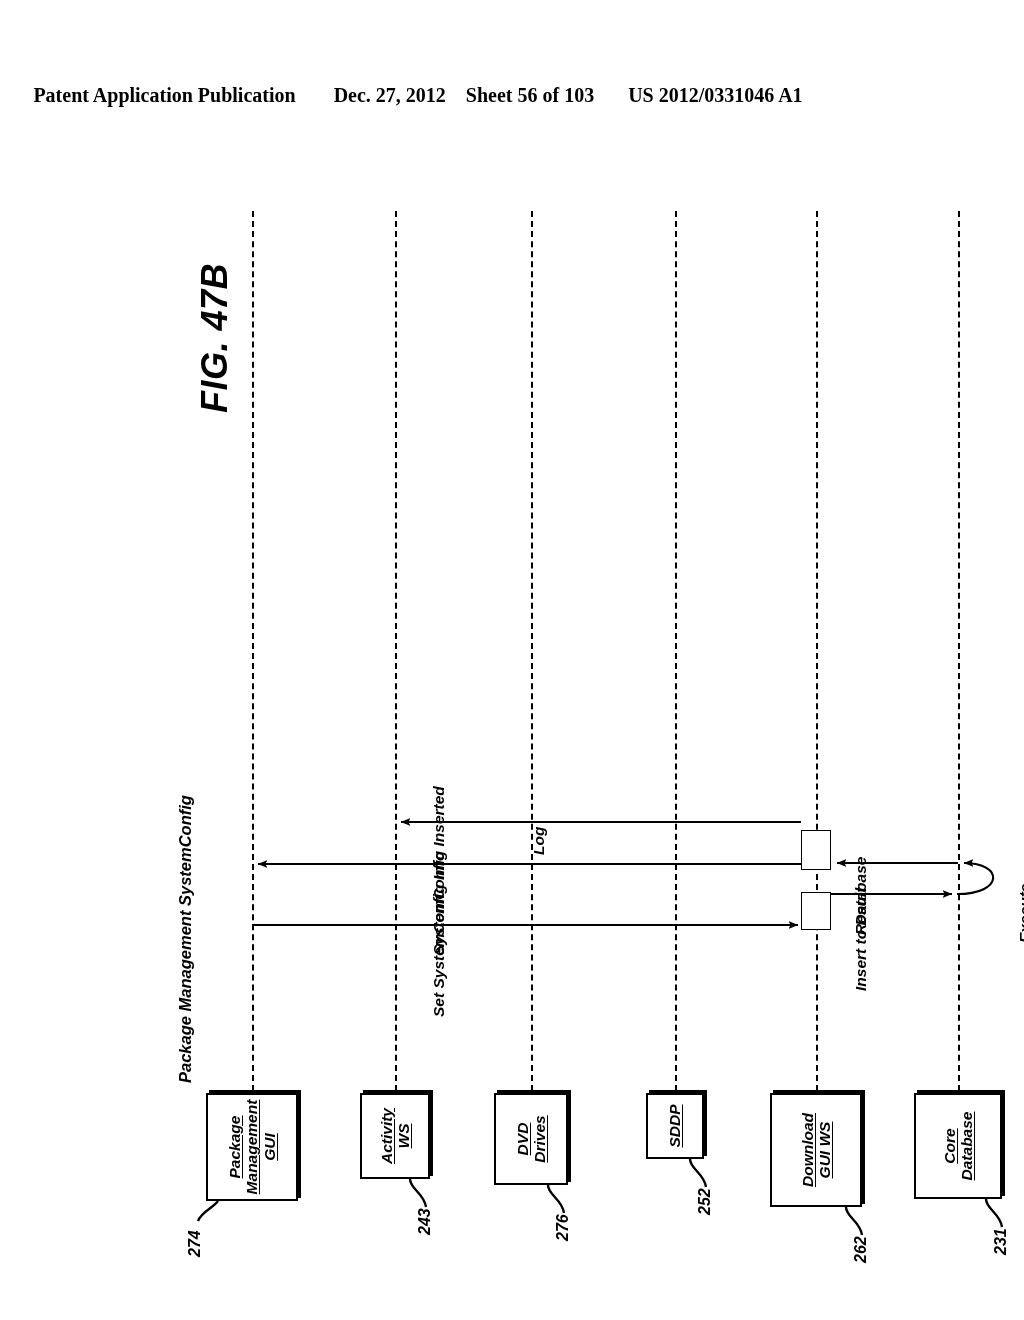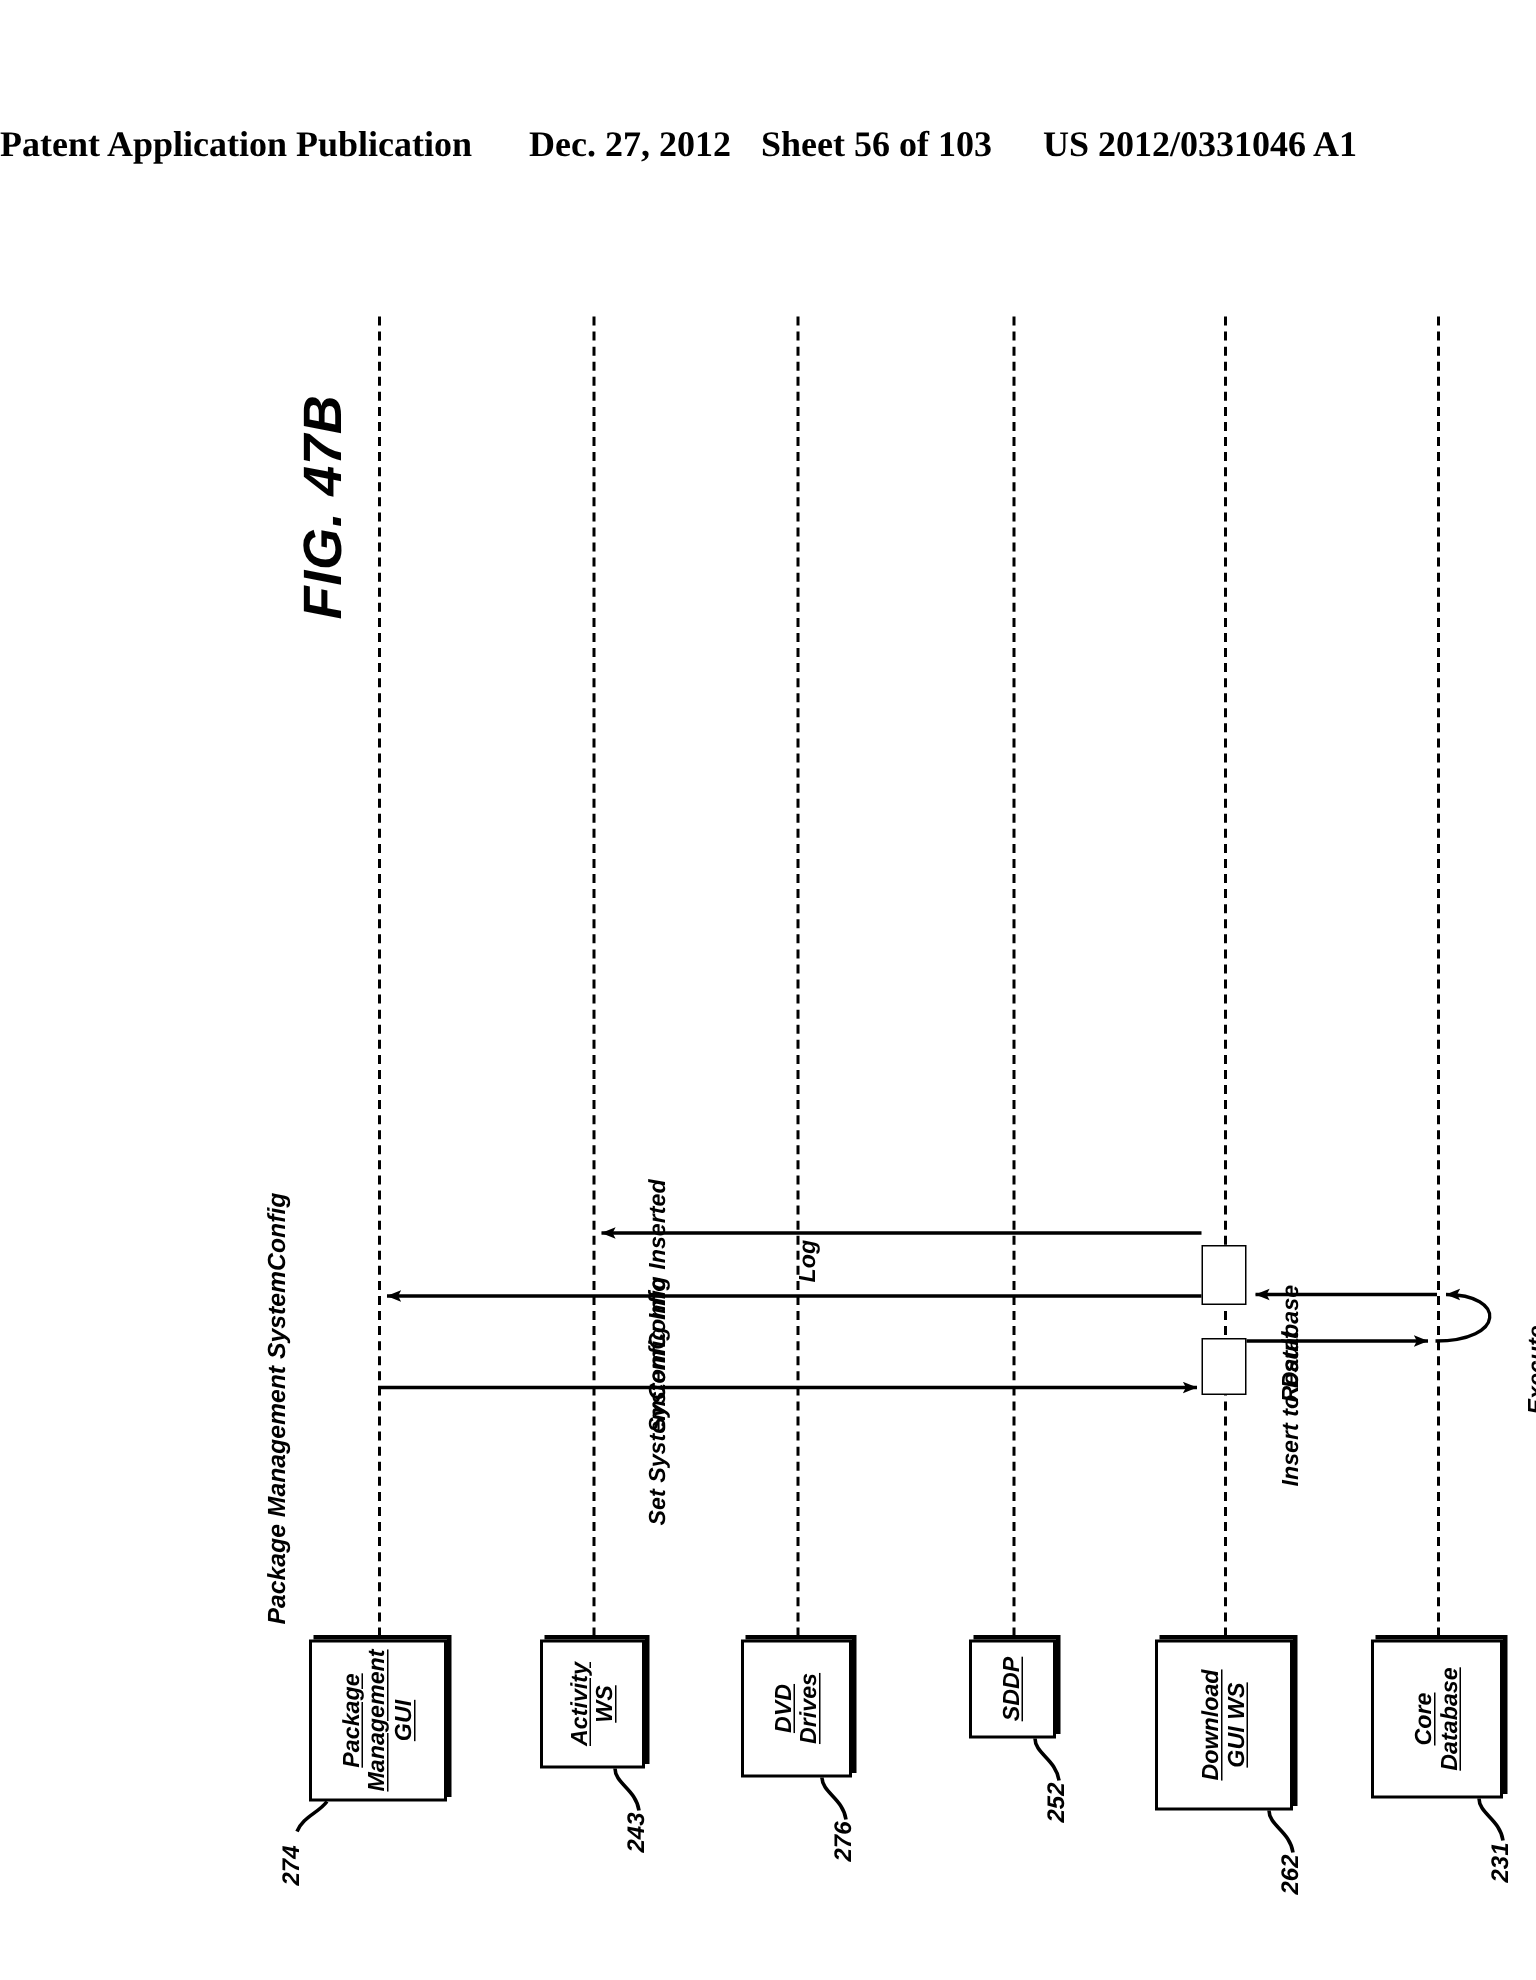--- a/index.html
+++ b/index.html
@@ -15,24 +15,24 @@
     font-family: "Liberation Sans", sans-serif;
     overflow: hidden;
   }
 
   
   #page-header {
     position: absolute;
     left: 0;
     top: 84px;
     width: 836px;
-    text-align: left;
+    text-align: center;
     font-family: "Liberation Serif", serif;
     font-weight: bold;
-    font-size: 24px;
+    font-size: 20px;
     color: #000;
     white-space: nowrap;
   }
   #page-header .hdr-seg { display: inline-block; }
   #page-header .gap-lg { display: inline-block; width: 38px; }
   #page-header .gap-md { display: inline-block; width: 20px; }
   #page-header .gap-xl { display: inline-block; width: 34px; }
 
   
   

